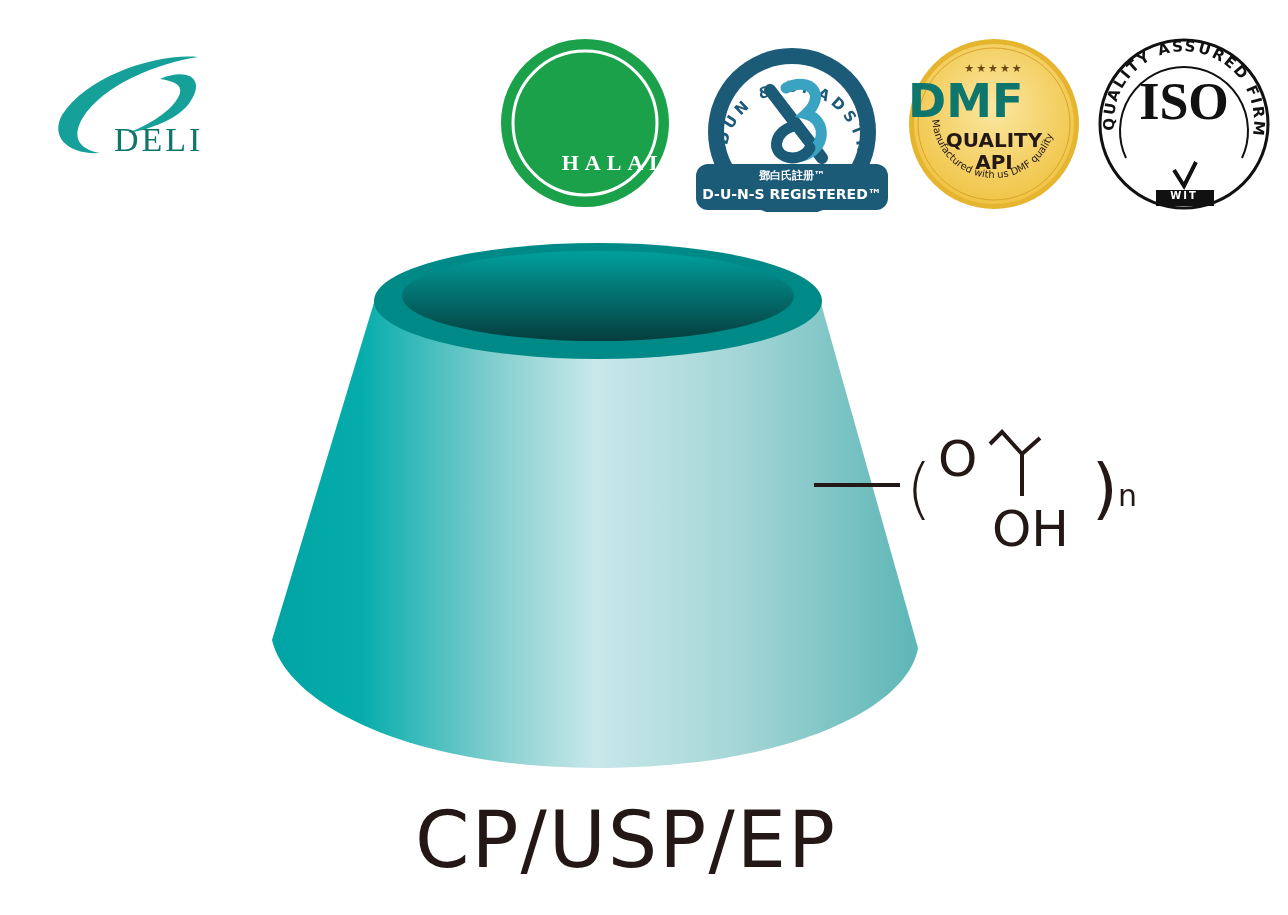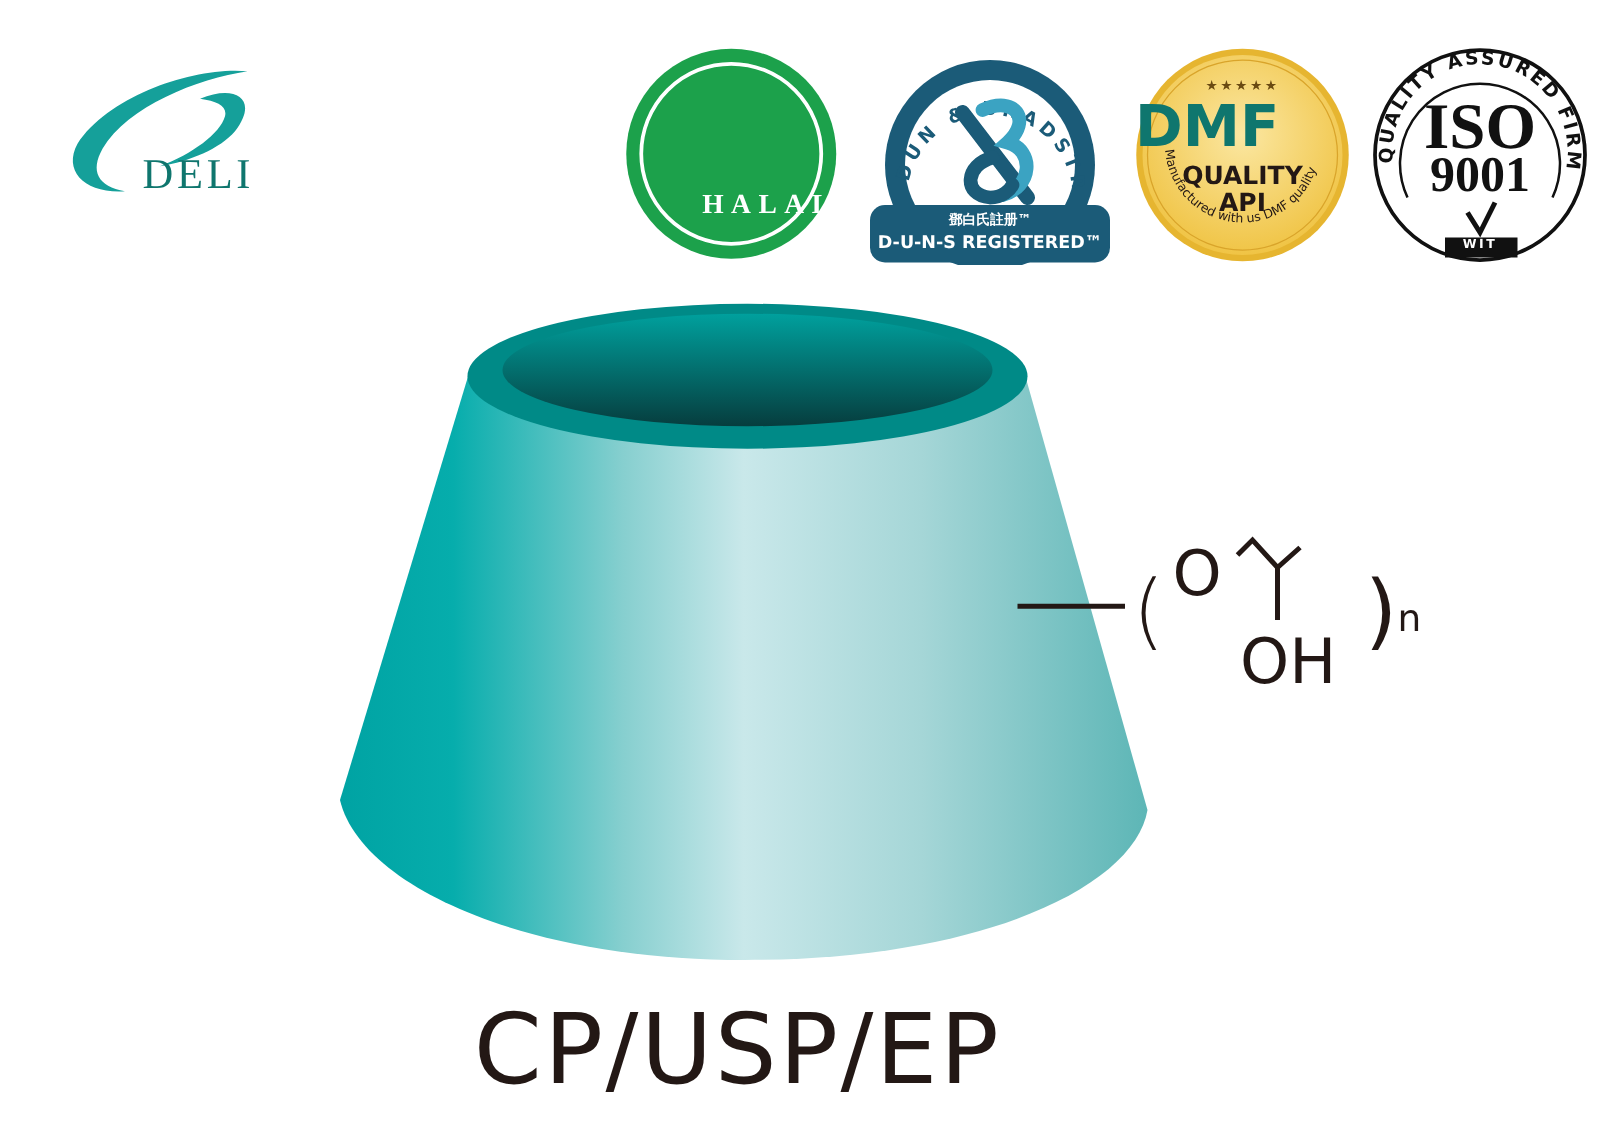--- a/index.html
+++ b/index.html
@@ -1,20 +1,20 @@
 <!DOCTYPE html>
 <html><head>
 <meta charset="utf-8">
 <style>
   html, body { margin:0; padding:0; background:#ffffff; }
   body { width:1288px; height:915px; position:relative; overflow:hidden; font-family:"DejaVu Sans", sans-serif; }
   .abs { position:absolute; }
   svg text { font-family:"DejaVu Sans", sans-serif; }
   .serif { font-family:"Liberation Serif", serif; }
-  #footer-text { left:0; width:1180px; top:795px; text-align:center; font-family:"DejaVu Sans", sans-serif; font-size:78px; color:#231815; letter-spacing:2px; }
+  #footer-text { left:0; width:1180px; top:795px; text-align:center; font-family:"DejaVu Sans", sans-serif; font-size:78px; color:#231815; letter-spacing:2px;padding-left:36px; }
 </style>
 </head>
 <body>
 
 <div class="abs" style="left:48px; top:45px; width:160px; height:120px;">
   <svg width="160" height="120" viewBox="0 0 160 120">
     <path d="M150 12 C110 8 40 30 14 70 C2 92 20 110 52 108 C30 104 24 92 34 74 C54 40 110 18 150 12 Z" fill="#15a09a"></path>
     <path d="M112 34 C140 22 160 34 140 60 C128 74 104 84 80 88 C106 78 128 62 132 48 C134 40 126 36 112 34 Z" fill="#15a09a"></path>
   </svg>
   <div class="abs" style="left:66px; top:76px; font-size:34px; color:#0f766e; font-family:Liberation Serif, serif; letter-spacing:3px;">DELI</div>
@@ -70,21 +70,20 @@
     <defs>
       <path id="isoArc" d="M18 100 A70 70 0 1 1 154 100"></path>
     </defs>
     <circle cx="86" cy="86" r="84" fill="#ffffff" stroke="#111" stroke-width="3"></circle>
     <path d="M28 120 A64 64 0 1 1 144 120" fill="none" stroke="#111" stroke-width="2"></path>
     <text font-size="15" font-weight="bold" fill="#111" letter-spacing="2"><textPath href="#isoArc" startOffset="3%">QUALITY ASSURED FIRM</textPath></text>
     <path d="M76 132 L86 148 L98 124" stroke="#111" stroke-width="4" fill="none"></path>
     <rect x="58" y="152" width="58" height="16" fill="#111"></rect>
   </svg>
   <div class="abs serif" style="left:0; width:172px; top:44px; text-align:center; color:#111; font-size:52px; font-weight:bold; font-family:'Liberation Serif', serif; line-height:40px;">ISO</div>
-  <div class="abs serif" style="left:0; width:172px; top:82px; text-align:center; color:#111; font-size:40px; font-weight:bold; font-family:'Liberation Serif', serif; line-height:40px;">9001</div>
   <div class="abs" style="left:0; width:172px; top:152px; text-align:center; color:#fff; font-size:10px; font-weight:bold; letter-spacing:2px;">WIT</div>
 </div>
 
 <div class="abs" style="left:268px; top:238px; width:656px; height:535px;">
   <svg width="656" height="535" viewBox="0 0 656 535">
     <defs>
       <linearGradient id="coneG" x1="0" x2="1" y1="0" y2="0">
         <stop offset="0%" stop-color="#00a3a3"></stop>
         <stop offset="14%" stop-color="#06adac"></stop>
         <stop offset="35%" stop-color="#86cfcf"></stop>

